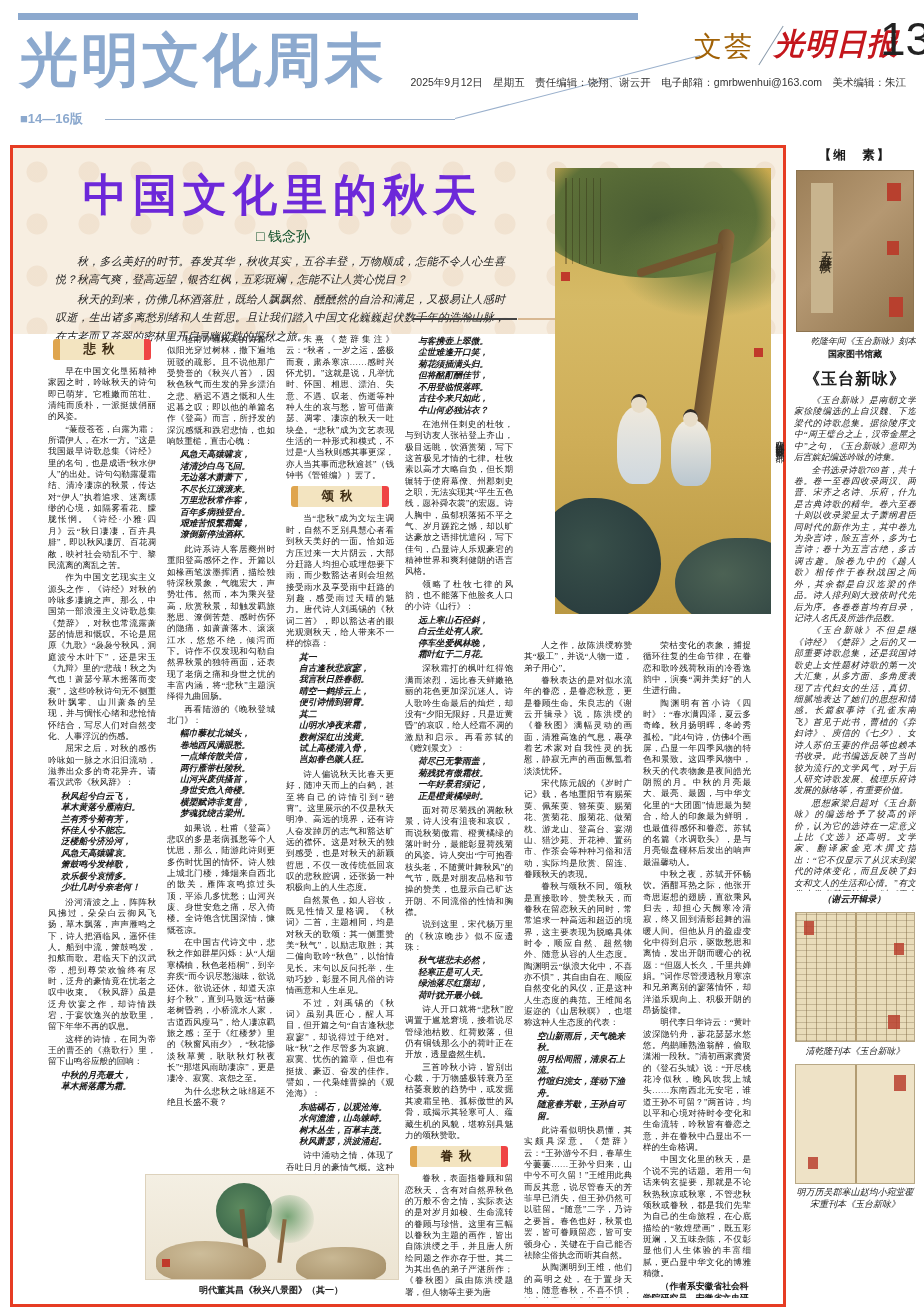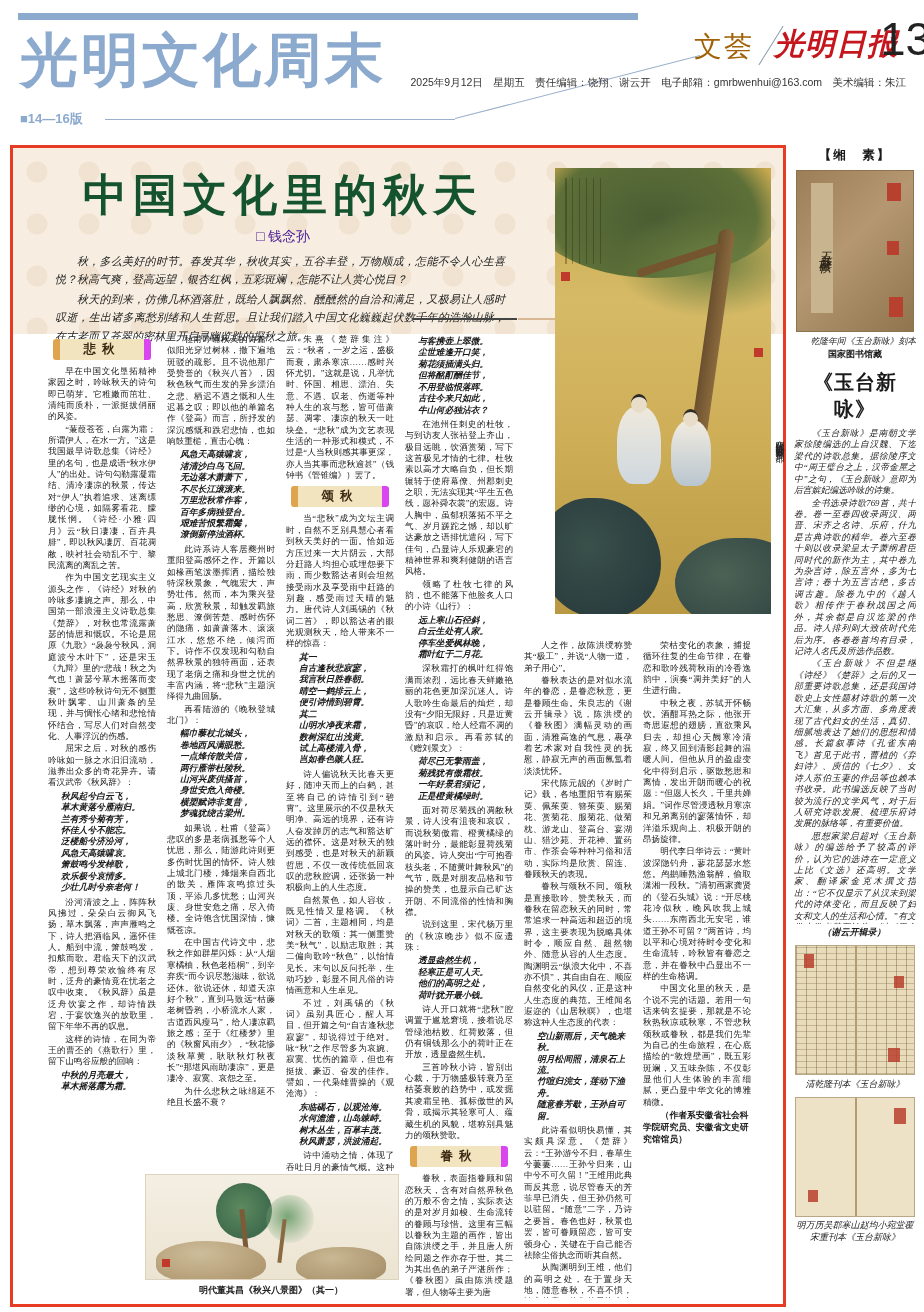--- a/index.html
+++ b/index.html
@@ -16,32 +16,32 @@
   .paper-name{position:absolute;left:774px;top:24px;font-size:30px;font-weight:bold;font-style:italic;color:#c4161c;letter-spacing:1px;}
   .page-no{position:absolute;left:880px;top:12px;font-size:46px;color:#222;font-family:"Liberation Sans",sans-serif;}
   .dateline{position:absolute;right:18px;top:76px;font-size:10.5px;color:#333;font-family:"Liberation Sans",sans-serif;}
   
   .article-box{position:absolute;left:10px;top:145px;width:770px;height:1156px;border:3px solid #e63c23;background:#fff;}
   .title-band{position:absolute;left:0;top:0;width:100%;height:186px;
       background:#f7eee1;
       background-image:radial-gradient(circle at 24px 24px, rgba(206,160,110,.14) 10px, rgba(206,160,110,0) 11px);
       background-size:52px 52px;}
   .intro-corner{position:absolute;left:505px;top:112px;width:48px;height:58px;border-right:2px solid #d8b892;border-bottom:2px solid #d8b892;}
-  .a-title{position:absolute;left:20px;top:18px;width:500px;text-align:center;font-size:44px;font-weight:bold;color:#14532d;letter-spacing:6px;}
-  .a-byline{position:absolute;left:20px;top:80px;width:500px;text-align:center;font-size:14px;color:#4c1d95;}
+  .a-title{position:absolute;left:20px;top:18px;width:500px;text-align:center;font-size:44px;font-weight:bold;color:#6d28d9;letter-spacing:6px;}
+  .a-byline{position:absolute;left:20px;top:80px;width:500px;text-align:center;font-size:14px;color:#14532d;}
   .a-intro{position:absolute;left:42px;top:104px;width:462px;font-size:11px;line-height:1.65;font-style:italic;color:#222;text-align:justify;}
   .a-intro p{margin:0 12px 2px 0;text-indent:2em;}
   .intro-divider{position:absolute;left:400px;top:170px;width:104px;height:2px;background:#444;}
   
   .cols{position:absolute;left:35px;top:186px;display:flex;gap:11px;}
   .col{width:108px;height:964px;overflow:hidden;}
   .col.offset{margin-top:306px;height:658px;}
   .para{font-size:8.6px;line-height:1.32;text-align:justify;text-indent:2em;margin:0 0 1px 0;}
   .verse{font-size:8.8px;line-height:1.3;font-style:italic;font-weight:600;padding-left:13px;margin:2px 0 3px 0;}
-  .sec-head{position:relative;width:78%;margin:5px auto 6px auto;background:#f3e4c0;border-left:7px solid #dfa54e;border-right:7px solid #d946ef;border-radius:3px;text-align:center;font-weight:bold;font-size:12.5px;letter-spacing:6px;color:#3c2a12;padding:2px 0;}
+  .sec-head{position:relative;width:78%;margin:5px auto 6px auto;background:#f3e4c0;border-left:7px solid #dfa54e;border-right:7px solid #ef4444;border-radius:3px;text-align:center;font-weight:bold;font-size:12.5px;letter-spacing:6px;color:#3c2a12;padding:2px 0;}
   .credit{font-size:8.8px;font-weight:bold;line-height:1.35;text-indent:2em;margin-top:2px;}
   
   .painting{position:absolute;left:542px;top:20px;width:216px;height:446px;overflow:hidden;
      background:linear-gradient(180deg,#c9a94e 0%,#d6ba66 30%,#cfae58 60%,#b99843 100%);}
   .pt-canopy{position:absolute;left:-30px;top:-40px;width:260px;height:150px;border-radius:50%;
      background:radial-gradient(ellipse at 50% 60%,#4a5d33 0%,#5d7038 55%,rgba(93,112,56,0) 72%);}
   .pt-canopy2{position:absolute;left:60px;top:40px;width:190px;height:110px;border-radius:50%;
      background:radial-gradient(ellipse at 50% 50%,#6a7d40 0%,rgba(106,125,64,0) 70%);}
   .pt-trunk{position:absolute;left:150px;top:60px;width:16px;height:210px;background:linear-gradient(90deg,#6b4f2e,#8a6a3e);border-radius:8px;transform:rotate(8deg);}
   .pt-branch{position:absolute;left:80px;top:88px;width:90px;height:8px;background:#74552f;border-radius:4px;transform:rotate(-18deg);}
@@ -72,21 +72,21 @@
   .sb-cover{position:relative;width:116px;height:160px;margin:0 auto;border:1px solid #8d7450;
      background:linear-gradient(135deg,#9c7f58 0%,#b59872 45%,#8f744e 100%);}
   .sb-cover .label{position:absolute;left:14px;top:12px;width:22px;height:130px;background:#c8b48e;
      writing-mode:vertical-rl;font-size:12px;color:#2c2418;text-align:center;font-style:italic;letter-spacing:2px;}
   .sb-cover .seal1,.sb-cover .seal2,.sb-cover .seal3{position:absolute;background:#b8402e;}
   .sb-cover .seal1{right:12px;top:12px;width:14px;height:18px;}
   .sb-cover .seal2{right:14px;top:70px;width:12px;height:14px;}
   .sb-cover .seal3{right:10px;bottom:14px;width:14px;height:20px;}
   .sb-cap1{text-align:right;font-size:8.8px;margin-top:4px;font-style:italic;}
   .sb-cap1b{text-align:center;font-size:9px;font-weight:bold;}
-  .sb-title{text-align:center;font-size:20px;font-weight:bold;margin:8px 0 5px 0;letter-spacing:1px;}
+  .sb-title{text-align:center;font-size:16px;font-weight:bold;margin:8px 0 5px 0;letter-spacing:1px;}
   .sb-paras{height:496px;overflow:hidden;}
   .sb-paras p{margin:0 0 1px 0;text-indent:2em;text-align:justify;font-style:italic;font-size:8.8px;line-height:1.3;}
   .sb-credit{text-align:center;font-weight:bold;font-style:italic;font-size:9px;margin:2px 2px 6px 0;}
   .sb-book{position:relative;width:118px;height:128px;margin:0 auto;border:1px solid #b8a886;
      background:#e9dcba;
      background-image:repeating-linear-gradient(90deg,rgba(120,95,55,.45) 0 1px,rgba(120,95,55,0) 1px 10px),
                       repeating-linear-gradient(0deg,rgba(90,70,40,.25) 0 1px,rgba(90,70,40,0) 1px 6px);}
   .sb-book .mid{position:absolute;left:50%;top:0;width:2px;height:100%;background:#b29c72;}
   .sb-book .seal{position:absolute;background:#b8402e;opacity:.85;}
   .sb-cap2{text-align:center;font-size:9px;margin:3px 0 6px 0;font-style:italic;}
@@ -238,23 +238,23 @@
         <div class="para">深秋霜打的枫叶红得饱满而浓烈，远比春天鲜嫩艳丽的花色更加深沉迷人。诗人歌吟生命最后的灿烂，却没有“夕阳无限好，只是近黄昏”的哀叹，给人经霜不凋的激励和启示。再看苏轼的《赠刘景文》：</div>
         <div class="verse">
           <div>荷尽已无擎雨盖，</div>
           <div>菊残犹有傲霜枝。</div>
           <div>一年好景君须记，</div>
           <div>正是橙黄橘绿时。</div>
         </div>
         <div class="para">面对荷尽菊残的凋敝秋景，诗人没有沮丧和哀叹，而说秋菊傲霜、橙黄橘绿的落叶时分，最能彰显荷残菊的风姿。诗人突出“宁可抱香枝头老，不随黄叶舞秋风”的气节，既是对朋友品格和节操的赞美，也显示自己旷达开朗、不同流俗的性情和胸襟。</div>
         <div class="para">说到这里，宋代杨万里的《秋凉晚步》似不应遗珠：</div>
         <div class="verse">
-          <div>透显盎然生机，</div>
+          <div>秋气堪悲未必然，</div>
           <div>轻寒正是可人天。</div>
-          <div>他们的高明之处，</div>
+          <div>绿池落尽红蕖却，</div>
           <div>荷叶犹开最小钱。</div>
         </div>
         <div class="para">诗人开口就将“悲秋”腔调置于尴尬窘境，接着说尽管绿池枯败、红荷败落，但仍有铜钱那么小的荷叶正在开放，透显盎然生机。</div>
         <div class="para">三首吟秋小诗，皆别出心裁，于万物盛极转衰乃至枯萎衰败的趋势中，或发掘其凌霜呈艳、孤标傲世的风骨，或揭示其轻寒可人、蕴藏生机的风貌，堪称别具魅力的颂秋赞歌。</div>
         <div class="sec-head">眷秋</div>
         <div class="para">眷秋，表面指眷顾和留恋秋天，含有对自然界秋色的万般不舍之情，实际表达的是对岁月如梭、生命流转的眷顾与珍惜。这里有三幅以眷秋为主题的画作，皆出自陈洪绶之手，并且唐人所绘同题之作亦存于世。其二为其出色的弟子严湛所作；《眷秋图》虽由陈洪绶题署，但人物等主要为唐</div>
       </div>
       <div class="col offset">
         <div class="para">人之作，故陈洪绶称赞其“极工”，并说“人物一道，弟子用心”。</div>
         <div class="para">眷秋表达的是对似水流年的眷恋，是眷恋秋意，更是眷顾生命。朱良志的《谢云开辑录》说，陈洪绶的《眷秋图》满幅灵动的画面，清雅高逸的气息，裹孕着艺术家对自我性灵的抚慰，静寂无声的画面氤氲着淡淡忧怀。</div>
@@ -264,20 +264,21 @@
           <div>空山新雨后，天气晚来秋。</div>
           <div>明月松间照，清泉石上流。</div>
           <div>竹喧归浣女，莲动下渔舟。</div>
           <div>随意春芳歇，王孙自可留。</div>
         </div>
         <div class="para">此诗看似明快易懂，其实颇具深意。《楚辞》云：“王孙游兮不归，春草生兮萋萋……王孙兮归来，山中兮不可久留！”王维用此典而反其意，说尽管春天的芳菲早已消失，但王孙仍然可以驻留。“随意”二字，乃诗之要旨。春色也好，秋景也罢，皆可眷顾留恋，皆可安顿身心，关键在于自己能否祛除尘俗执念而听其自然。</div>
         <div class="para">从陶渊明到王维，他们的高明之处，在于置身天地，随意春秋，不喜不惧，淡定从容。他们的风姿在李商隐的《宿骆氏亭寄怀崔雍崔衮》里，似也留下烛光晃动的投影：</div>
       </div>
       <div class="col offset">
         <div class="para">荣枯变化的表象，捕捉循环往复的生命节律，在眷恋和歌吟残荷秋雨的冷香逸韵中，演奏“凋并美好”的人生进行曲。</div>
+        <div class="para">陶渊明有首小诗《四时》：“春水满四泽，夏云多奇峰。秋月扬明晖，冬岭秀孤松。”此4句诗，仿佛4个画屏，凸显一年四季风物的特色和景致。这四季风物中，秋天的代表物象是夜间皓光朗照的月。中秋的月亮最大、最亮、最圆，与中华文化里的“大团圆”情思最为契合，给人的印象最为鲜明，也最值得感怀和眷恋。苏轼的名篇《水调歌头》，是与月亮银盘碰杯后发出的响声最温馨动人。</div>
         <div class="para">中秋之夜，苏轼开怀畅饮。酒酣耳热之际，他张开奇思遐想的翅膀，直欲乘风归去，却担心天阙寒冷清寂，终又回到清影起舞的温暖人间。但他从月的盈虚变化中得到启示，驱散愁思和离情，发出开朗而暖心的祝愿：“但愿人长久，千里共婵娟。”词作尽管浸透秋月寒凉和兄弟离别的寥落情怀，却洋溢乐观向上、积极开朗的昂扬旋律。</div>
         <div class="para">明代李日华诗云：“黄叶波深隐钓舟，蓼花瑟瑟水悠悠。鸬鹚睡熟渔翁醉，偷取潇湘一段秋。”清初画家龚贤的《登石头城》说：“开尽桃花冷似秋，晚风吹我上城头……东南西北无安宅，谁道王孙不可留？”两首诗，均以平和心境对待时令变化和生命流转，吟秋皆有眷恋之意，并在眷秋中凸显出不一样的生命格调。</div>
         <div class="para">中国文化里的秋天，是个说不完的话题。若用一句话来钩玄提要，那就是不论秋热秋凉或秋寒，不管悲秋颂秋或眷秋，都是我们先辈为自己的生命旅程，在心底描绘的“敦煌壁画”，既五彩斑斓，又五味杂陈，不仅彰显他们人生体验的丰富细腻，更凸显中华文化的博雅精微。</div>
         <div class="credit">（作者系安徽省社会科学院研究员、安徽省文史研究馆馆员）</div>
       </div>
     </div>
 
   <div class="b-paint">
     <div class="b-img">
       <div class="b-tree1"></div>

